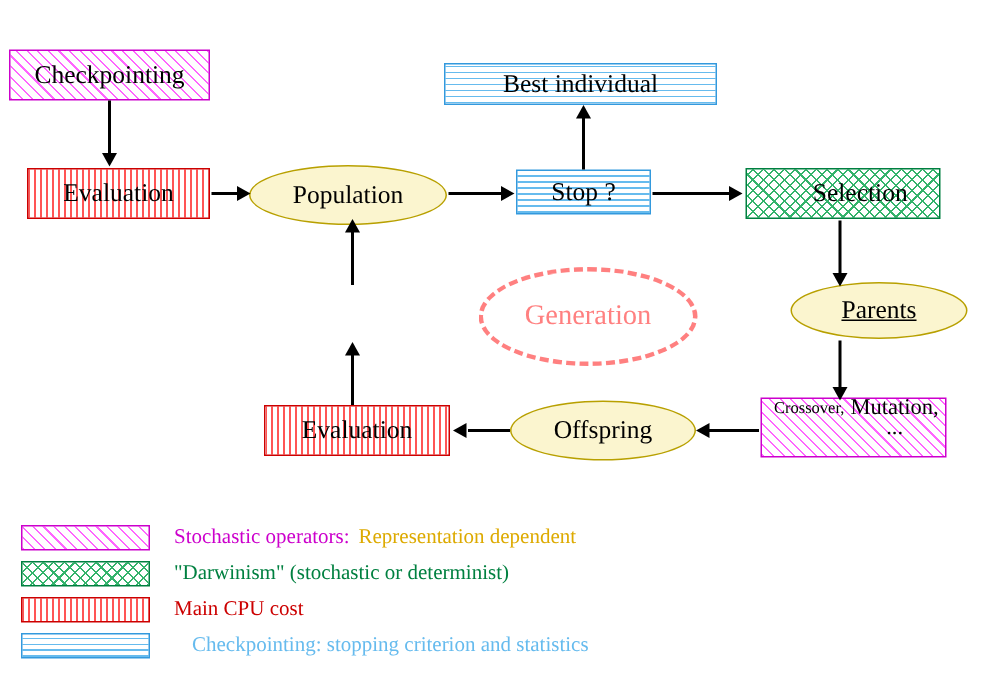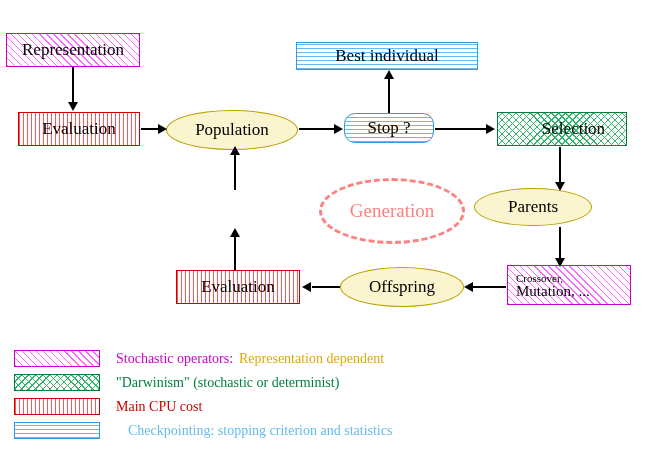--- a/index.html
+++ b/index.html
@@ -123,61 +123,61 @@
     white-space: nowrap;
   }
   .legend-text .part2 { margin-left: 6px; }
 </style>
 </head>
 <body>
 
 <div id="canvas">
 
   <div class="node pat-magenta" style="left:6px; top:33px; width:134px; height:34px;">
-    <span style="font-size:17px;">Representation</span>
+    <span style="font-size:17px;">Checkpointing</span>
   </div>
 
   <div class="node pat-red" style="left:18px; top:112px; width:122px; height:34px;">
     <span style="font-size:17px;">Evaluation</span>
   </div>
 
   <div class="ellipse" style="left:166px; top:110px; width:132px; height:40px;">
     <span style="font-size:17px;">Population</span>
   </div>
 
   <div class="node pat-blue" style="left:296px; top:42px; width:182px; height:28px;">
     <span style="font-size:17px;">Best individual</span>
   </div>
 
-  <div class="node pat-blue" style="left:344px; top:113px; width:90px; height:30px;border-radius:11px;">
+  <div class="node pat-blue" style="left:344px; top:113px; width:90px; height:30px;">
     <span style="font-size:17px;">Stop ?</span>
   </div>
 
   <div class="node pat-green" style="left:497px; top:112px; width:130px; height:34px;">
     <span style="font-size:17px;margin-left:23px;">Selection</span>
   </div>
 
 
   <div class="gen-ellipse" style="left:319px; top:178px; width:146px; height:66px;">
     <span style="font-size:19px;">Generation</span>
   </div>
 
-  <div class="ellipse" style="left:474px; top:188px; width:118px; height:38px;">
+  <div class="ellipse" style="left:527px; top:188px; width:118px; height:38px;text-decoration:underline;">
     <span style="font-size:17px;">Parents</span>
   </div>
 
   <div class="node pat-red" style="left:176px; top:270px; width:124px; height:34px;">
     <span style="font-size:17px;">Evaluation</span>
   </div>
 
   <div class="ellipse" style="left:340px; top:267px; width:124px; height:40px;">
     <span style="font-size:17px;">Offspring</span>
   </div>
 
-  <div class="node pat-magenta" style="left:507px; top:265px; width:124px; height:40px; flex-direction:column; justify-content:center; align-items:flex-start; padding-left:8px;">
+  <div class="node pat-magenta" style="left:507px; top:265px; width:124px; height:40px; flex-direction:row; justify-content:center; align-items:flex-start; padding-left:8px;">
     <span style="font-size:11px; line-height:13px;">Crossover,</span>
     <span style="font-size:15px; line-height:13px;">Mutation, ...</span>
   </div>
 
   <div class="arrow-line" style="left:72px; top:67px; width:2px; height:36px;"></div>
   <div class="arrow-head ah-down" style="left:68px; top:102px;"></div>
 
   <div class="arrow-line" style="left:141px; top:128px; width:20px; height:2px;"></div>
   <div class="arrow-head ah-right" style="left:158px; top:124px;"></div>
 

